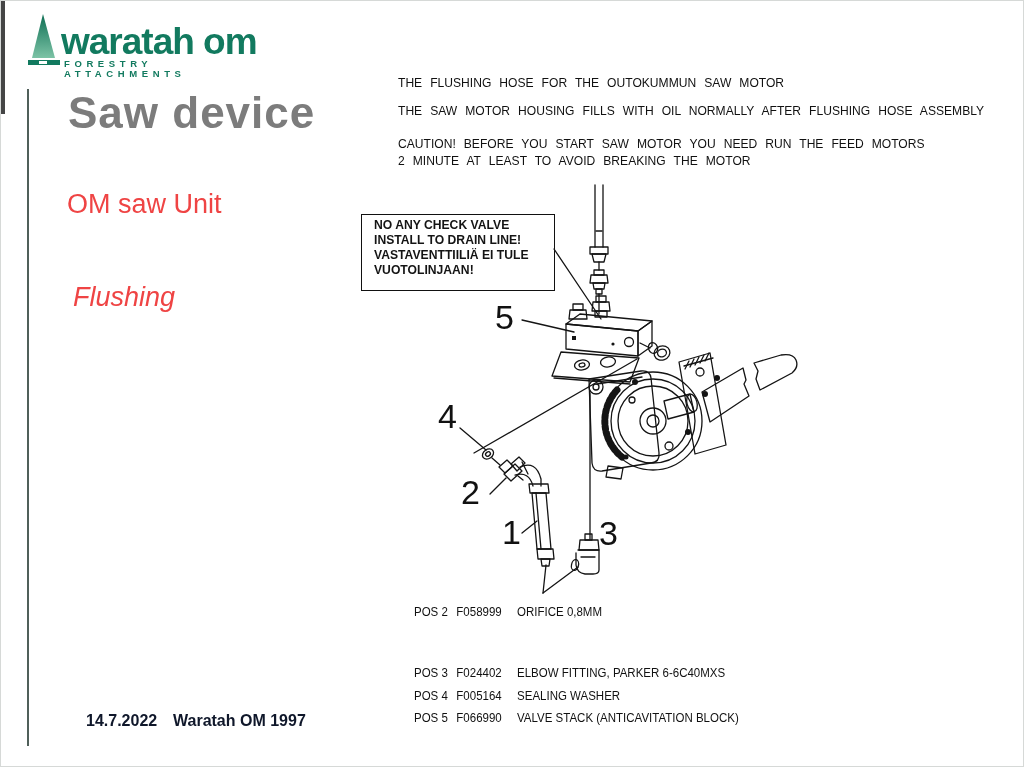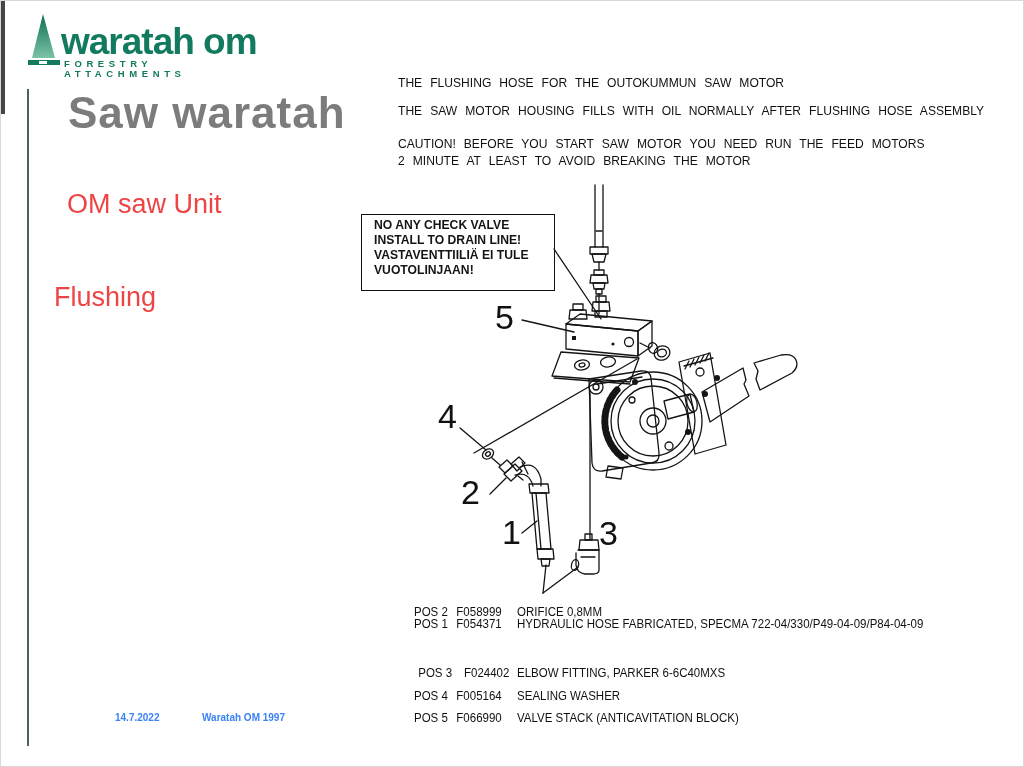--- a/index.html
+++ b/index.html
@@ -21,21 +21,21 @@
   .draw{font-size:13px;color:#111;white-space:nowrap;word-spacing:5px;transform:scaleX(0.93);transform-origin:0 0;}
   .warnbox{border:1.7px solid #111;width:194px;height:77px;box-sizing:border-box;padding:3px 0 0 5px;background:#fff;}
   .warnbox .wline{font-size:13.5px;font-weight:bold;line-height:1.1;white-space:nowrap;transform:scaleX(0.9);transform-origin:0 0;}
   .callout{font-size:34px;color:#111;line-height:1;font-weight:normal;}
   
   .partrow{position:absolute;left:413px;white-space:nowrap;}
   .partrow .inner{transform:scaleX(0.92);transform-origin:0 0;font-size:12.5px;color:#111;white-space:nowrap;}
   .partrow .pos{display:inline-block;width:46px;}
   .partrow .code{display:inline-block;width:66px;}
   
-  .footer-text{font-size:10px;font-weight:bold;color:#3b82f6;line-height:1;margin-left:29px;}
+  .footer-text{font-size:16px;font-weight:bold;color:#0f172a;line-height:1;}
   svg{display:block;}
 </style>
 </head>
 <body>
 
 <div class="slide">
 
   <div class="edge-mark"></div>
 
   <div class="abs" style="left:24px;top:12px;width:250px;height:62px;">
@@ -49,23 +49,23 @@
       <polygon points="18,1 7,45 30,45" fill="url(#treeg)"></polygon>
       <rect x="3" y="47" width="32" height="5" fill="#127a5f"></rect>
       <rect x="14" y="48" width="8" height="3" fill="#ffffff"></rect>
     </svg>
     <div class="abs brand-text" style="left:36px;top:10px;">waratah om</div>
     <div class="abs brand-tagline" style="left:39px;top:46px;">FORESTRY ATTACHMENTS</div>
   </div>
 
   <div class="v-rule"></div>
 
-  <div class="abs title" style="left:67px;top:90px;">Saw waratah</div>
+  <div class="abs title" style="left:67px;top:90px;">Saw device</div>
   <div class="abs bullet" style="left:66px;top:190px;">OM saw Unit</div>
-  <div class="abs bullet" style="left:53px;top:283px;">Flushing</div>
+  <div class="abs bullet" style="left:72px;top:283px;font-style:italic;">Flushing</div>
 
   <div class="abs draw" style="left:397px;top:74px;">THE FLUSHING HOSE FOR THE OUTOKUMMUN SAW MOTOR</div>
   <div class="abs draw" style="left:397px;top:102px;">THE SAW MOTOR HOUSING FILLS WITH OIL NORMALLY AFTER FLUSHING HOSE ASSEMBLY</div>
   <div class="abs draw" style="left:397px;top:135px;">CAUTION! BEFORE YOU START SAW MOTOR YOU NEED RUN THE FEED MOTORS</div>
   <div class="abs draw" style="left:397px;top:152px;">2 MINUTE AT LEAST TO AVOID BREAKING THE MOTOR</div>
 
   <div class="abs warnbox" style="left:360px;top:213px;padding-left:12px;">
     <div class="wline">NO ANY CHECK VALVE</div>
     <div class="wline">INSTALL TO DRAIN LINE!</div>
     <div class="wline">VASTAVENTTIILIÄ EI TULE</div>
@@ -202,27 +202,24 @@
       </g>
     </g>
   </svg>
 
   <div class="abs callout" style="left:501px;top:514px;">1</div>
   <div class="abs callout" style="left:460px;top:474px;">2</div>
   <div class="abs callout" style="left:598px;top:515px;">3</div>
   <div class="abs callout" style="left:437px;top:398px;">4</div>
   <div class="abs callout" style="left:494px;top:299px;">5</div>
 
-  <div class="partrow" style="top:616px;">
-    <div class="inner"><span class="pos">POS 1</span><span class="code">F054371</span><span class="desc">HYDRAULIC HOSE FABRICATED, SPECMA 722-04/330/P49-04-09/P84-04-09</span></div>
-  </div>
   <div class="partrow" style="top:604px;">
     <div class="inner"><span class="pos">POS 2</span><span class="code">F058999</span><span class="desc">ORIFICE 0,8MM</span></div>
   </div>
-  <div class="partrow" style="top:665px;text-align:center;">
+  <div class="partrow" style="top:665px;">
     <div class="inner"><span class="pos">POS 3</span><span class="code">F024402</span><span class="desc">ELBOW FITTING, PARKER 6-6C40MXS</span></div>
   </div>
   <div class="partrow" style="top:688px;">
     <div class="inner"><span class="pos">POS 4</span><span class="code">F005164</span><span class="desc">SEALING WASHER</span></div>
   </div>
   <div class="partrow" style="top:710px;">
     <div class="inner"><span class="pos">POS 5</span><span class="code">F066990</span><span class="desc">VALVE STACK (ANTICAVITATION BLOCK)</span></div>
   </div>
 
   <div class="abs footer-text" style="left:85px;top:712px;">14.7.2022</div>

